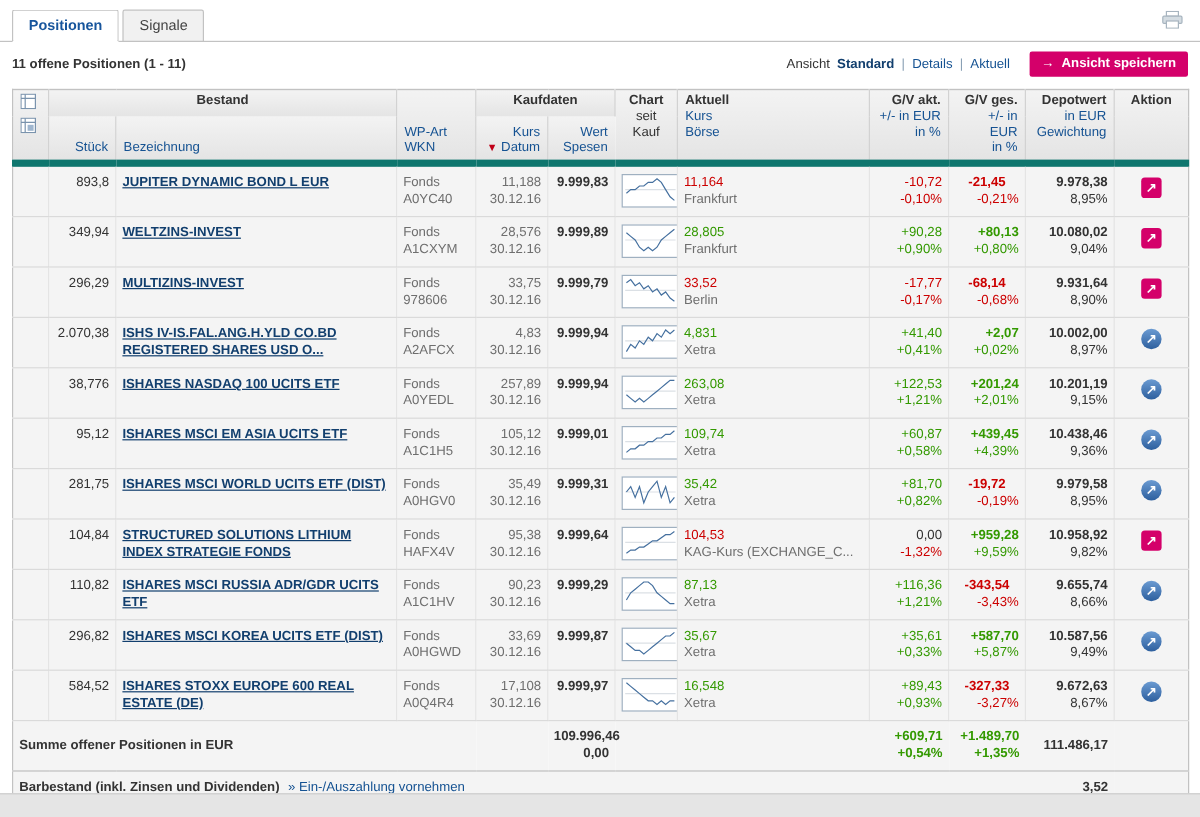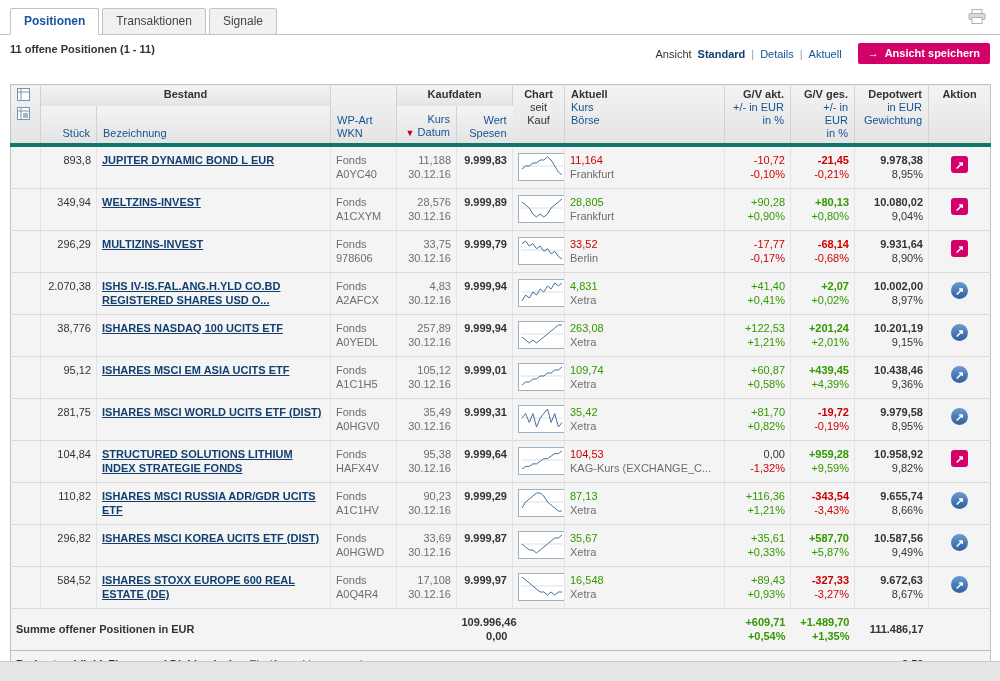--- a/index.html
+++ b/index.html
@@ -7,21 +7,21 @@
   .page{width:1000px;height:681px;position:relative;overflow:hidden;background:#fff;font-size:11px;}
 
   
   .tabbar{display:flex;align-items:flex-end;padding:8px 10px 0;border-bottom:1px solid #c2c2c2;position:relative;}
   .tab{border:1px solid #c2c2c2;background:#f1f1f1;color:#444;padding:5px 13px 6px;margin-right:3px;
        font-size:12px;border-radius:2px 2px 0 0;cursor:pointer;margin-bottom:-1px;white-space:nowrap;}
   .tab.active{background:#fff;border-bottom-color:#fff;color:#17559c;font-weight:bold;}
   .print-wrap{position:absolute;right:14px;top:9px;cursor:pointer;}
 
   
-  .subheader{display:flex;justify-content:space-between;padding:8px 10px 20px;}
+  .subheader{display:flex;justify-content:space-between;align-items:center;padding:8px 10px 10px;}
   .pos-count{font-weight:bold;color:#333;}
   .view-area{display:flex;align-items:center;gap:6px;}
   .view-label{color:#333;}
   .view-active{color:#123f6e;font-weight:bold;cursor:pointer;}
   .view-link{color:#155292;cursor:pointer;}
   .sep{color:#8aa0b5;}
   .save-btn{background:#d4006a;color:#fff;font-weight:bold;padding:4px 10px 5px;border-radius:2px;
             display:inline-flex;align-items:center;gap:6px;cursor:pointer;margin-left:10px;}
 
   
@@ -33,30 +33,30 @@
   th .blue{color:#155292;}
   .th-center{text-align:center;}
   .th-right{text-align:right;}
   .th-bottom{vertical-align:bottom;}
   .h2 th{vertical-align:bottom;}
   .sort-icon{color:#c001 ;color:#c00018;font-size:9px;}
 
   tbody td{background:#f4f4f4;border-right:1px solid #e4e4e4;border-bottom:1px solid #dadada;
            padding:6px 5px 7px;vertical-align:top;line-height:14px;font-size:11px;}
   tbody td:last-child{border-right:none;}
-  tbody tr:first-child td{border-top:4px solid #0f766e;}
+  tbody tr:first-child td{border-top:6px solid #0f766e;}
 
   .num{text-align:right;}
   .gray{color:#6e6e6e;}
   .bold{font-weight:bold;color:#333;}
   .pos{color:#339900;}
   .neg{color:#cc0000;}
   .neu{color:#333;}
   .pos.bold,.bold.pos{color:#339900;font-weight:bold;}
-  .neg.bold,.bold.neg{color:#cc0000;font-weight:bold;}
+  .neg.bold,.bold.neg{color:#cc0000;font-weight:bold;text-align:center;}
   .name-link{color:#123f6e;font-weight:bold;text-decoration:underline;cursor:pointer;}
   .chart-cell{text-align:center;}
   .spark-box{width:46px;height:26px;background:#fff;border:1px solid #9fb0c0;margin:0 auto;cursor:pointer;}
   .action-cell{text-align:center;}
   .action-btn{width:17px;height:17px;display:inline-flex;align-items:center;justify-content:center;
               color:#fff;font-size:11px;font-weight:bold;cursor:pointer;margin-top:3px;}
   .action-fund{background:#d4006a;border-radius:3px;}
   .action-etf{background:linear-gradient(#6b9bd2,#2d5f9e);border-radius:50%;}
 
   tfoot td{background:#f4f4f4;border-top:1px solid #bdbdbd;padding:6px 5px 7px;line-height:14px;font-size:11px;}
@@ -67,21 +67,20 @@
   
   .footer-bar{position:absolute;left:0;right:0;bottom:0;height:19px;background:#e5e5e5;border-top:1px solid #cccccc;}
 </style>
 </head>
 <body>
 
 <div class="page">
 
   <div class="tabbar">
     <div class="tab active"><span>Positionen</span></div>
-    <div class="tab"><span>Transaktionen</span></div>
     <div class="tab"><span>Signale</span></div>
     <span class="print-wrap">
       <svg width="18" height="15" viewBox="0 0 18 15">
         <rect x="4" y="0.5" width="10" height="4" fill="#ffffff" stroke="#a7b4bf"></rect>
         <rect x="1" y="4.5" width="16" height="6" rx="1" fill="#d4dce2" stroke="#a7b4bf"></rect>
         <rect x="4" y="8.5" width="10" height="6" fill="#ffffff" stroke="#a7b4bf"></rect>
       </svg>
     </span>
   </div>
 

